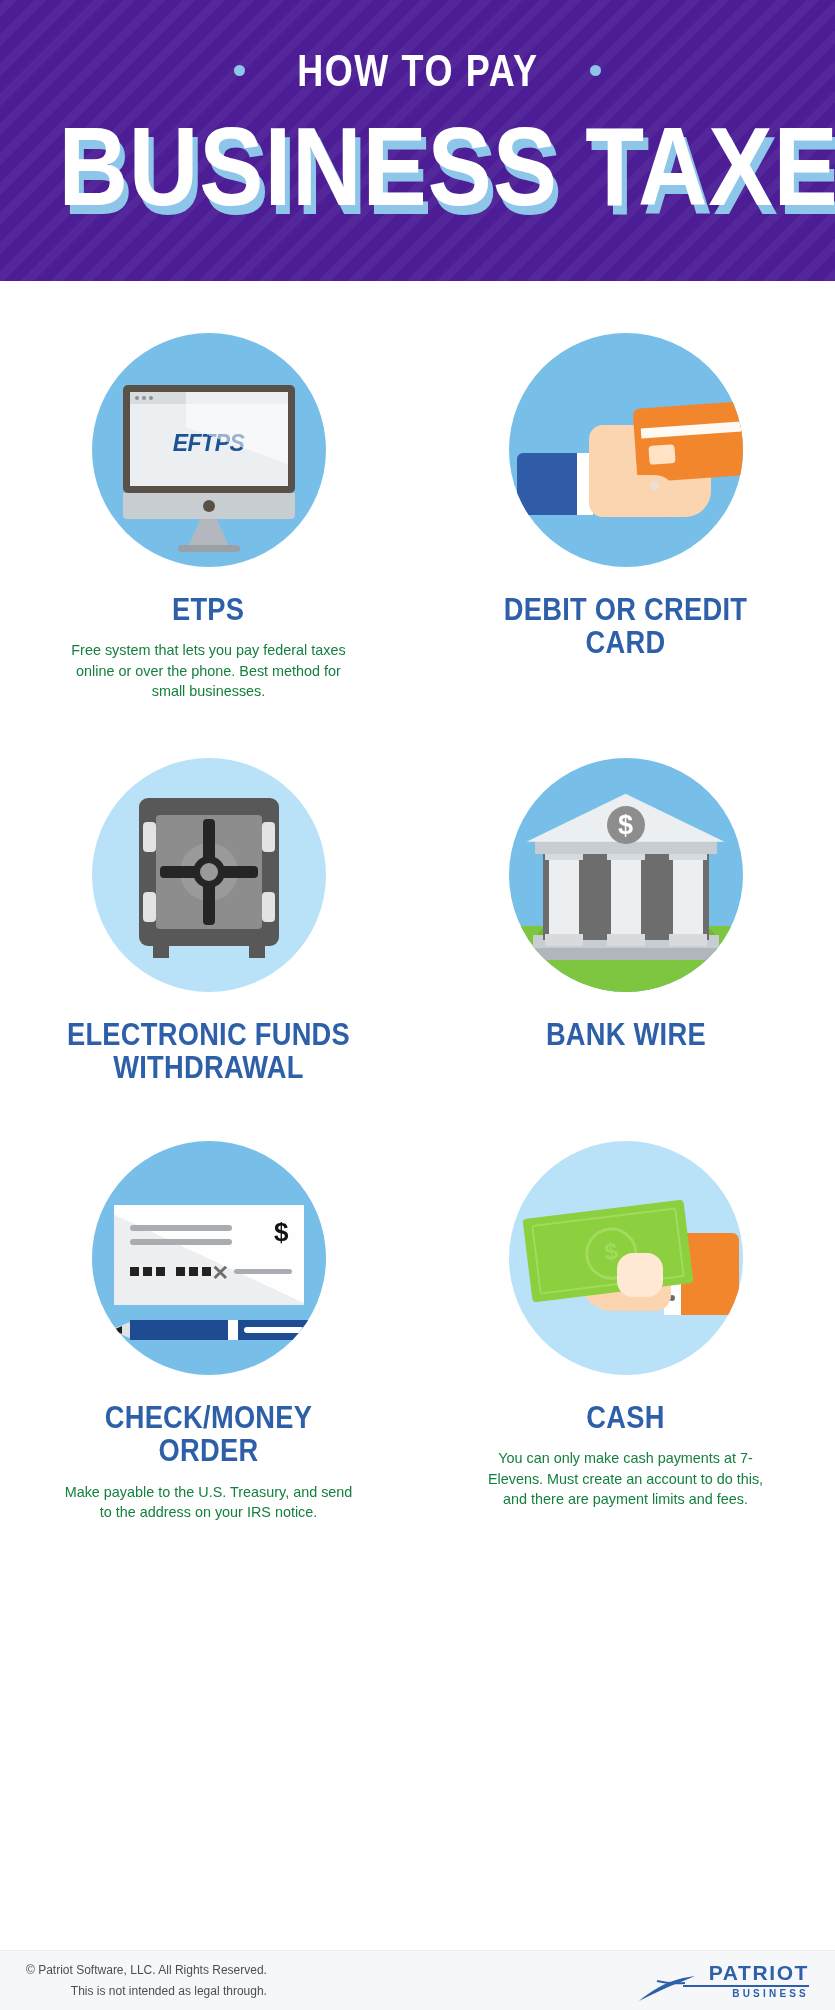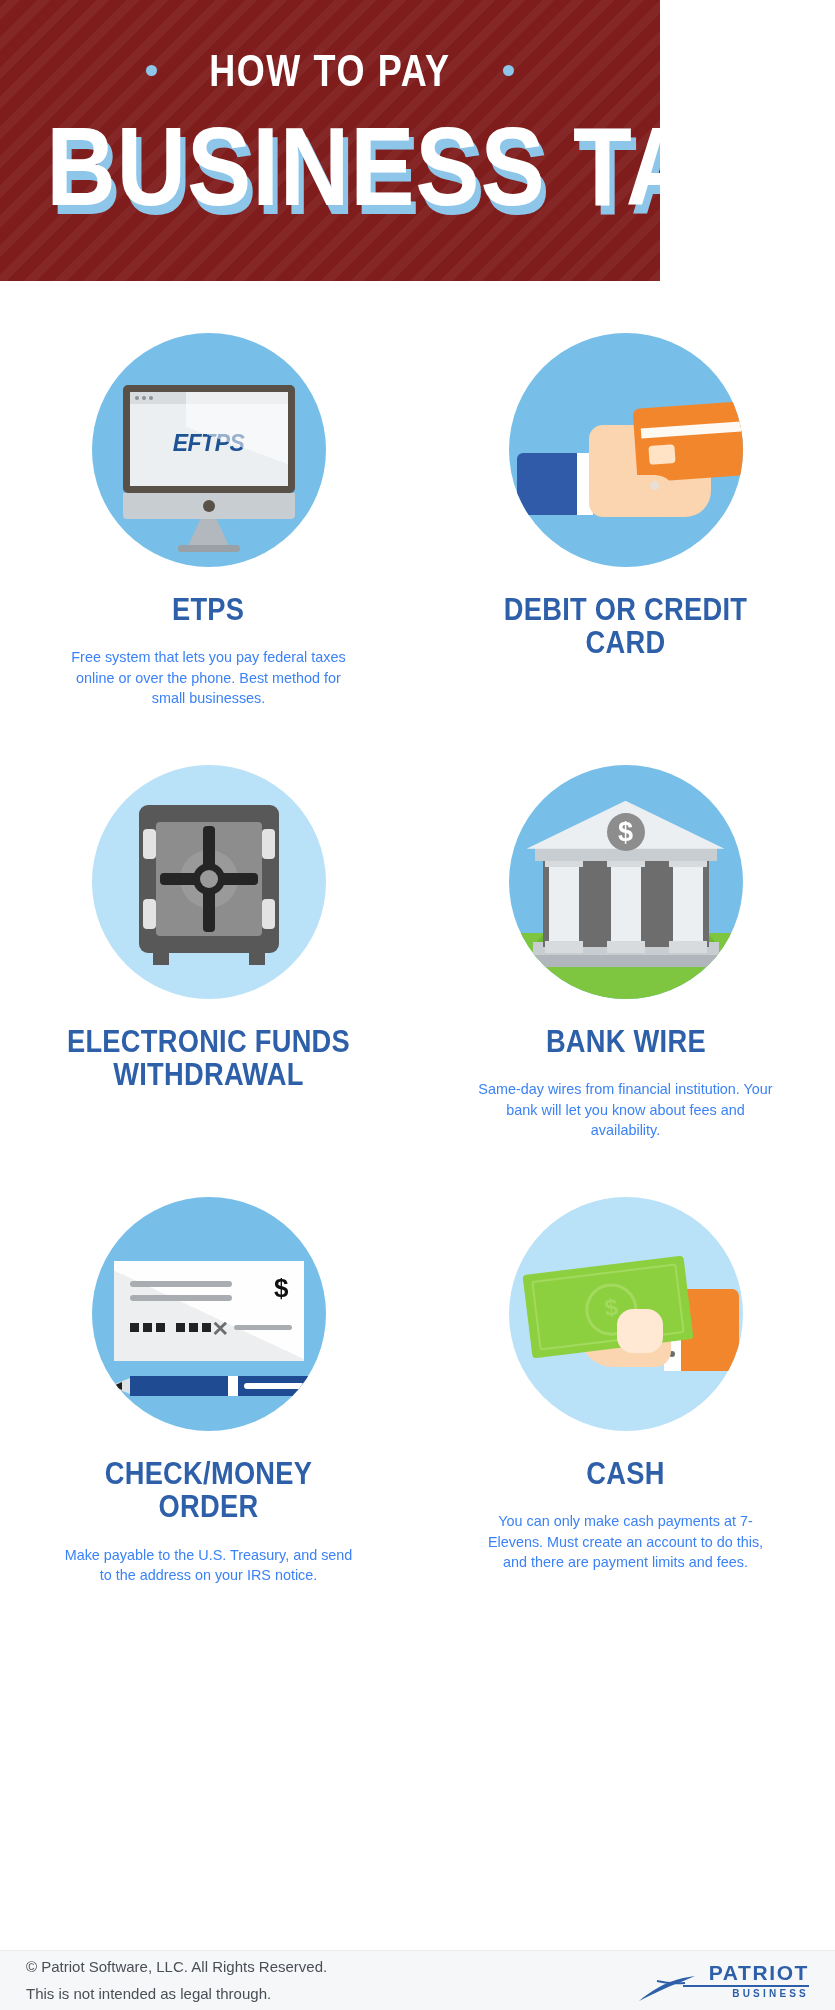--- a/index.html
+++ b/index.html
@@ -7,22 +7,22 @@
     width:835px;height:2010px;
     font-family:"Liberation Sans", sans-serif;
     background:#ffffff;
     overflow:hidden;
   }
   .page{position:relative;width:835px;height:2010px;background:#fff;}
 
   
   .header{
     position:relative;
-    width:660px;height:281px;
-    background:#7f1d1d;
+    width:835px;height:281px;
+    background:#4c1d95;
     overflow:hidden;
   }
   .header .stripes{
     position:absolute;inset:0;
     background-image:repeating-linear-gradient(
       -45deg,
       rgba(255,255,255,0.045) 0px,
       rgba(255,255,255,0.045) 9px,
       rgba(255,255,255,0) 9px,
       rgba(255,255,255,0) 21px);
@@ -93,24 +93,24 @@
     font-family:"Liberation Sans Narrow","Liberation Sans",sans-serif;
     font-weight:700;
     font-size:31px;
     line-height:1.08;
     letter-spacing:0.3px;
     transform:scaleX(0.88);
     transform-origin:center top;
     margin-top:26px;
   }
   .desc{
-    color:#3b82f6;
+    color:#15803d;
     font-size:14.4px;
     line-height:1.42;
-    margin-top:21px;
+    margin-top:14px;
     max-width:300px;
   }
 
   .r1{margin-top:0;}
   .r2{margin-top:56px;}
   .r3{margin-top:56px;}
   .cell-a{align-self:flex-start;}
 
   
   .mon-wrap{position:absolute;left:31px;top:52px;width:172px;}
@@ -270,21 +270,21 @@
   }
   .cash-finger{position:absolute;left:108px;top:112px;width:46px;height:44px;background:#ffe9d4;border-radius:16px;}
 
   
   .footer{
     position:absolute;left:0;bottom:0;width:835px;height:60px;
     background:#f6f7f9;border-top:1px solid #ececee;
     display:flex;align-items:center;justify-content:space-between;
     box-sizing:border-box;padding:0 26px;
   }
-  .foot-left{font-size:15px;color:#4a4f55;line-height:1.75;}
+  .foot-left{font-size:12px;color:#4a4f55;line-height:1.75;text-align:right;}
   .logo{display:flex;flex-direction:column;align-items:flex-end;}
   .logo-top{
     color:#2e5fa9;font-size:21px;font-weight:700;letter-spacing:1.6px;line-height:1;
   }
   .logo-rule{width:126px;height:2px;background:#2e5fa9;margin:2px 0 2px 0;}
   .logo-bottom{
     color:#2e5fa9;font-size:10px;font-weight:700;letter-spacing:3.2px;line-height:1;
   }
   .logo-wrap{position:relative;}
   .logo-swoosh{position:absolute;left:-46px;bottom:-4px;}
@@ -384,21 +384,20 @@
           <div class="bank-base"></div>
           <div class="bank-block"></div>
           <div class="bank-col bc1"></div>
           <div class="bank-col bc2"></div>
           <div class="bank-col bc3"></div>
           <div class="bank-arch"></div>
           <div class="bank-roof"></div>
           <div class="bank-coin">$</div>
         </div>
         <div class="cap">BANK WIRE</div>
-        <div class="desc">Same-day wires from financial institution. Your bank will let you know about fees and availability.</div>
       </div>
 
     </div>
 
     <div class="row r3">
 
       <div class="cell">
         <div class="circle c-mid">
           <div class="chk-paper">
             <div class="chk-gloss"></div>

